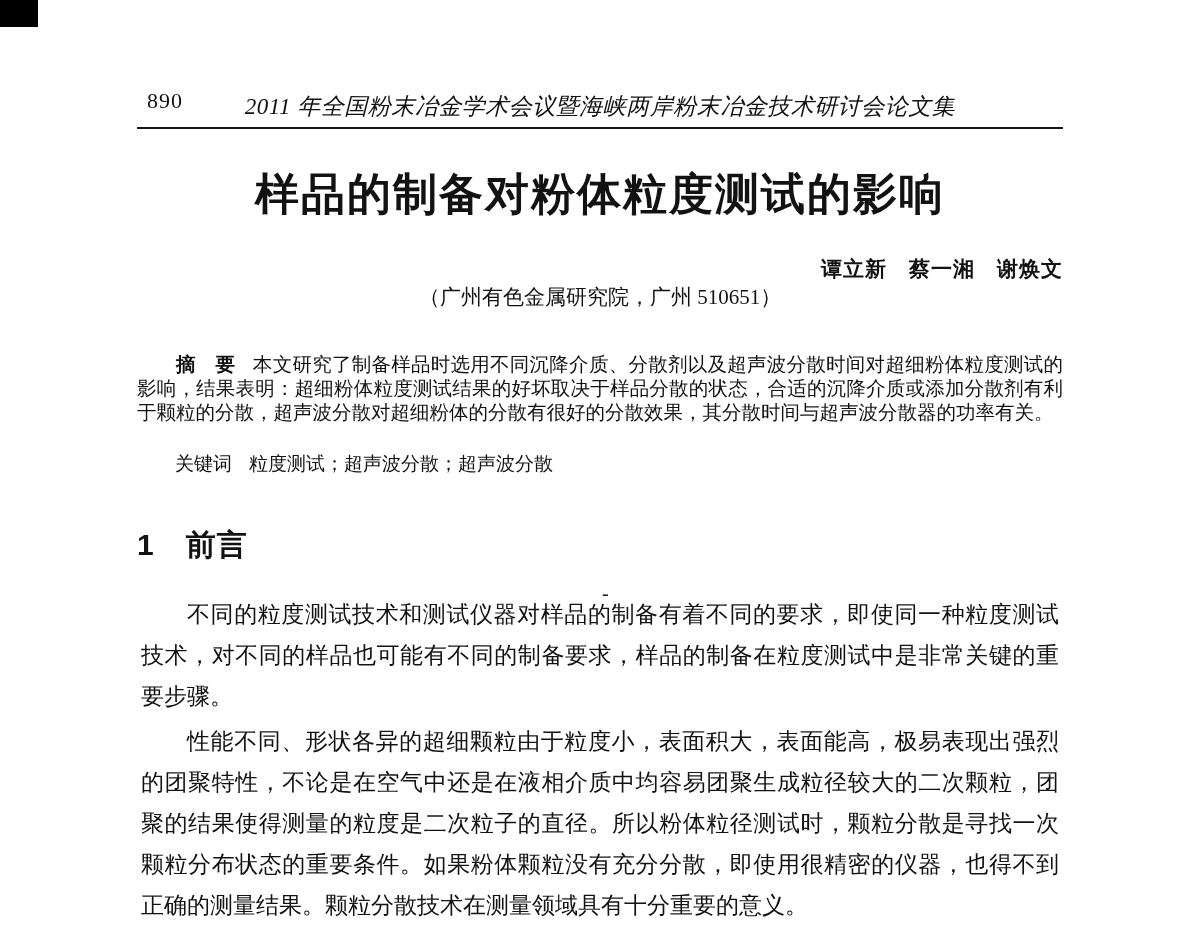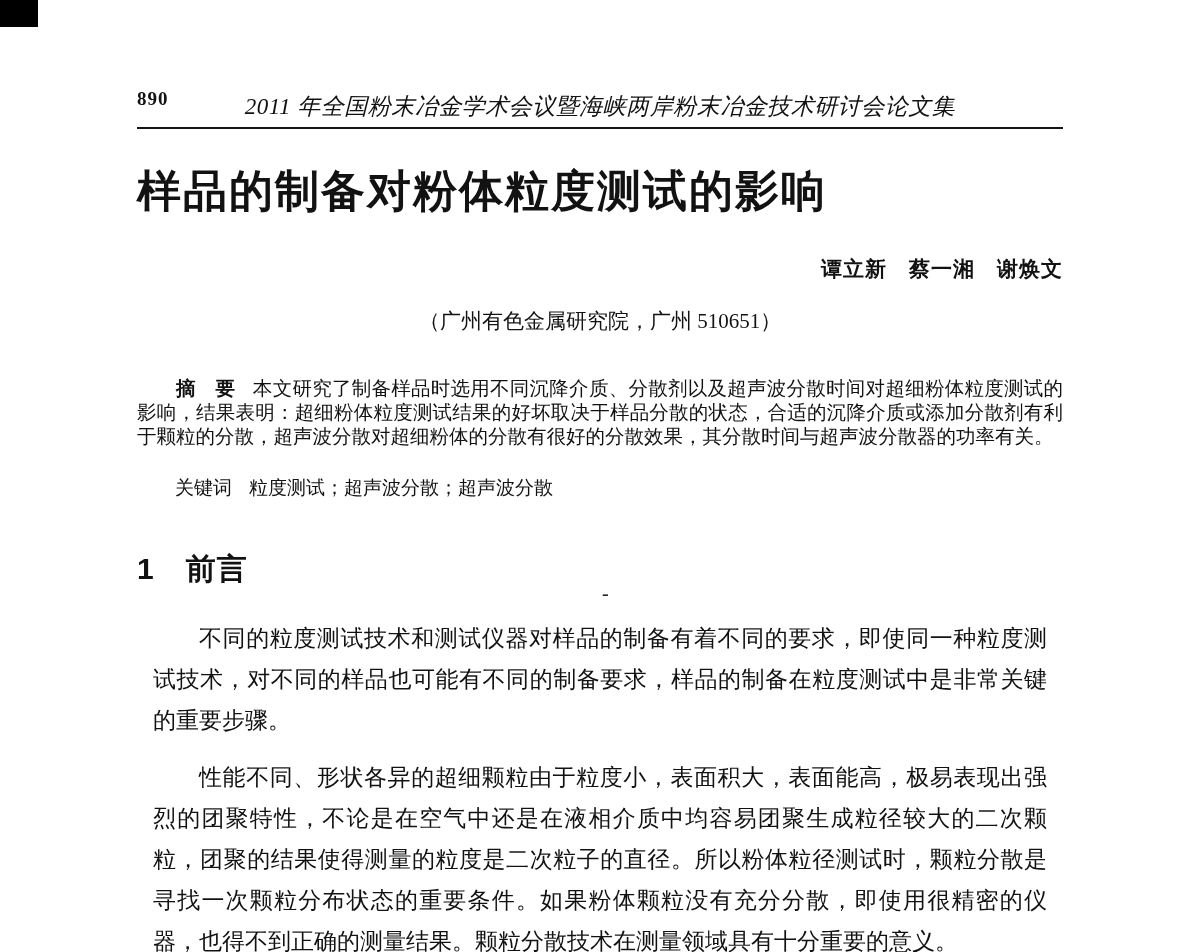--- a/index.html
+++ b/index.html
@@ -29,57 +29,57 @@
     width: 38px;
     height: 27px;
     background: #000;
   }
   .page-header {
     position: relative;
     height: 34px;
   }
   .page-number {
     position: absolute;
-    left: 0;
+    left: 10px;
     top: 2px;
-    font-size: 19px;
-    font-weight: bold;
+    font-size: 22px;
+    font-weight: normal;
     letter-spacing: 1px;
   }
   .header-title {
     display: block;
     text-align: center;
     font-size: 23px;
     padding-top: 5px;
     letter-spacing: 0.5px;
     font-style: italic;
   }
   .header-rule {
     border: none;
     border-top: 2.5px solid #141414;
     margin: 7px 0 0 0;
   }
   .title {
     margin: 36px 0 0 0;
-    text-align: left;
-    font-family: Liberation Mono, monospace;
+    text-align: center;
+    font-family: Liberation Sans, sans-serif;
     font-weight: bold;
     font-size: 44px;
     letter-spacing: 2px;
     line-height: 58px;
   }
   .authors {
     margin-top: 32px;
     text-align: right;
     font-size: 21px;
     font-weight: 600;
     letter-spacing: 1px;
   }
   .affiliation {
-    margin-top: 24px;
+    margin-top: 0;
     text-align: center;
     font-size: 21px;
   }
   .abstract {
     margin-top: 42px;
     font-size: 19.5px;
     line-height: 24px;
     text-align: justify;
     text-indent: 2em;
   }
@@ -100,21 +100,21 @@
     margin: 42px 0 0 0;
     font-family: "Liberation Sans", sans-serif;
     font-weight: bold;
     font-size: 30px;
     letter-spacing: 1px;
   }
   .body-text {
     margin-top: 28px;
   }
   .body-para {
-    margin: 16px;
+    margin: 4px;
     font-size: 23px;
     line-height: 41px;
     text-align: justify;
     text-indent: 2em;
   }
   .stray-mark {
     position: absolute;
     left: 602px;
     top: 582px;
     font-size: 20px;

